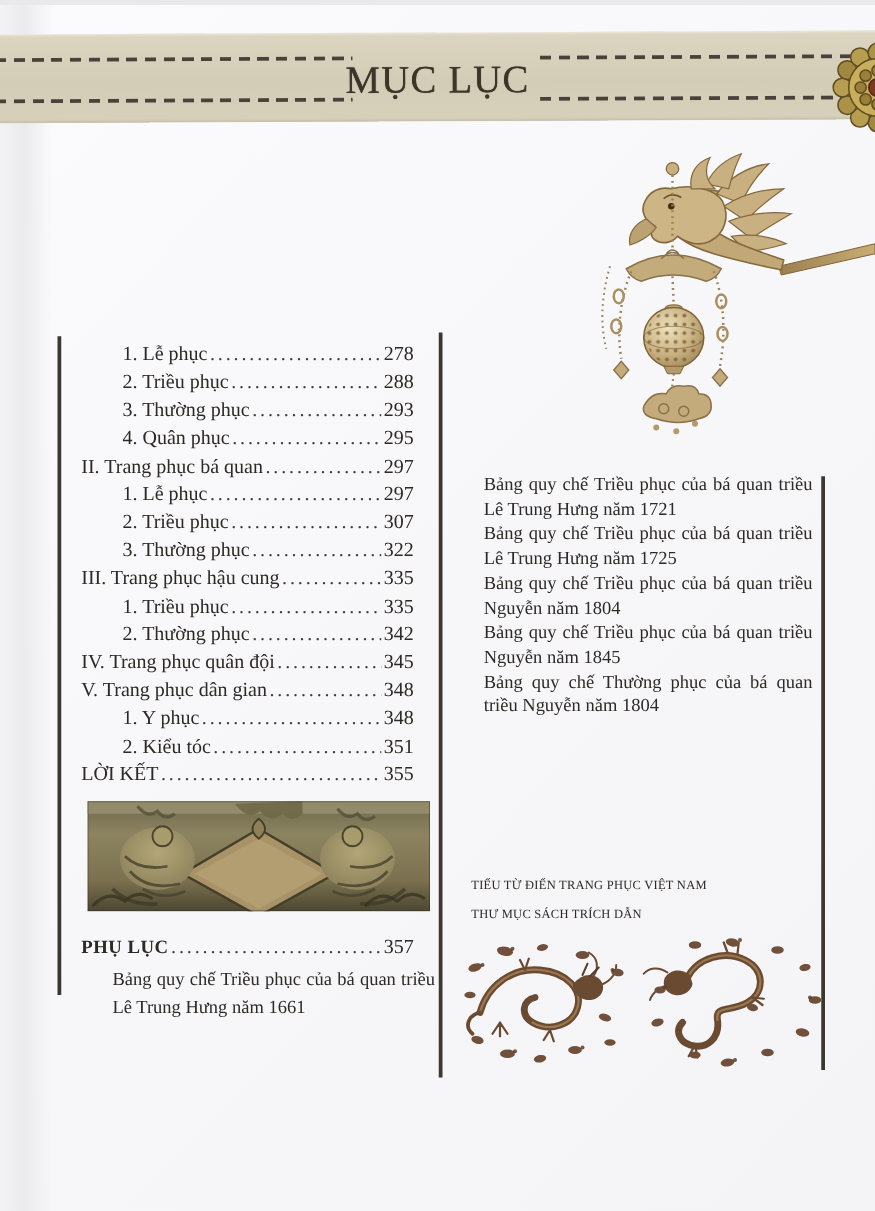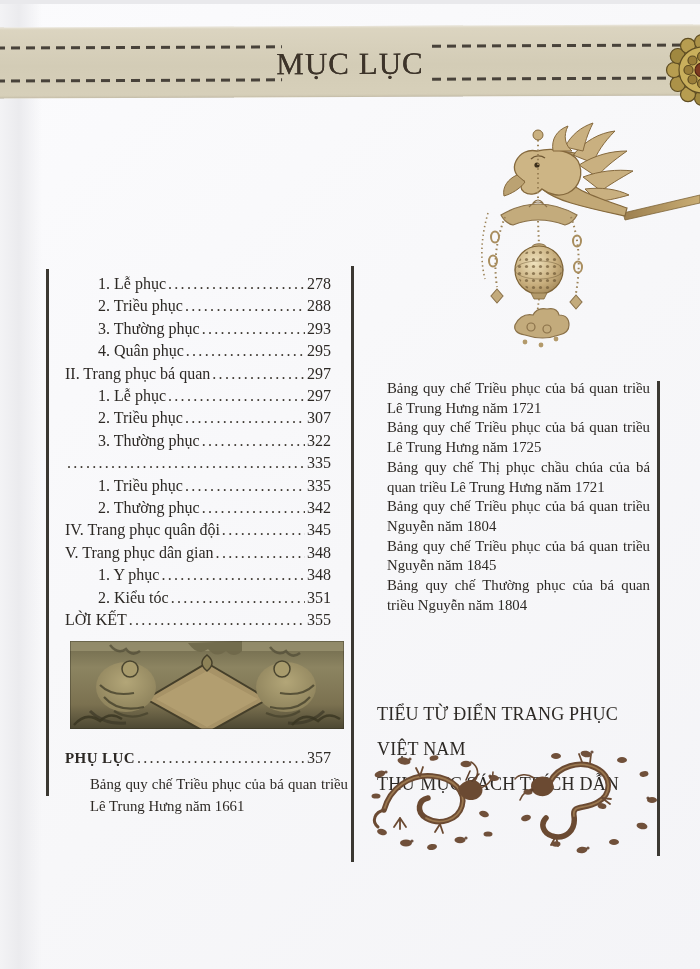--- a/index.html
+++ b/index.html
@@ -55,21 +55,21 @@
                    font-size:14.8px; line-height:22.4px; text-align:justify; }
   
   .relief { position:absolute; left:70px; top:637px; width:274px; height:88px; }
   .hairpin { position:absolute; left:425px; top:105px; width:275px; height:255px; }
   .dragons { position:absolute; left:370px; top:744px; width:292px; height:108px; }
   
   #right-items { position:absolute; left:387px; top:375px; width:263px;
                  font-size:14.8px; line-height:19.7px; text-align:justify; }
   #right-items p { margin:0; }
   #right-headings { position:absolute; left:377px; top:693px; width:285px;
-                    font-size:18px; line-height:35px; letter-spacing:.2px; }
+                    font-size:10px; line-height:23px; letter-spacing:.2px; }
 </style>
 </head>
 <body>
 
 <div class="page">
   <div class="edge-left"></div>
 
   <div class="banner">
     <div class="dash t l"></div>
     <div class="dash t r"></div>
@@ -212,20 +212,21 @@
         <span class="toc-label">2. Triều phục</span>
         <span class="dots"></span>
         <span class="toc-page">307</span>
       </div>
       <div class="toc-row indent">
         <span class="toc-label">3. Thường phục</span>
         <span class="dots"></span>
         <span class="toc-page">322</span>
       </div>
       <div class="toc-row">
+        <span class="toc-label">III. Trang phục hậu cung</span>
         <span class="dots"></span>
         <span class="toc-page">335</span>
       </div>
       <div class="toc-row indent">
         <span class="toc-label">1. Triều phục</span>
         <span class="dots"></span>
         <span class="toc-page">335</span>
       </div>
       <div class="toc-row indent">
         <span class="toc-label">2. Thường phục</span>
@@ -304,21 +305,20 @@
   <div id="appendix-row" class="toc-row">
     <span class="toc-label">PHỤ LỤC</span>
     <span class="dots"></span>
     <span class="toc-page">357</span>
   </div>
   <p id="appendix-note">Bảng quy chế Triều phục của bá quan triều Lê Trung Hưng năm 1661</p>
 
   <div id="right-items">
       <p>Bảng quy chế Triều phục của bá quan triều Lê Trung Hưng năm 1721</p>
       <p>Bảng quy chế Triều phục của bá quan triều Lê Trung Hưng năm 1725</p>
-      <p>Bảng quy chế Thị phục chầu chúa của bá quan triều Lê Trung Hưng năm 1721</p>
       <p>Bảng quy chế Triều phục của bá quan triều Nguyễn năm 1804</p>
       <p>Bảng quy chế Triều phục của bá quan triều Nguyễn năm 1845</p>
       <p>Bảng quy chế Thường phục của bá quan triều Nguyễn năm 1804</p>
     </div>
 
   <div id="right-headings">
     <p>TIỂU TỪ ĐIỂN TRANG PHỤC VIỆT NAM</p>
     <p>THƯ MỤC SÁCH TRÍCH DẪN</p>
   </div>
 

